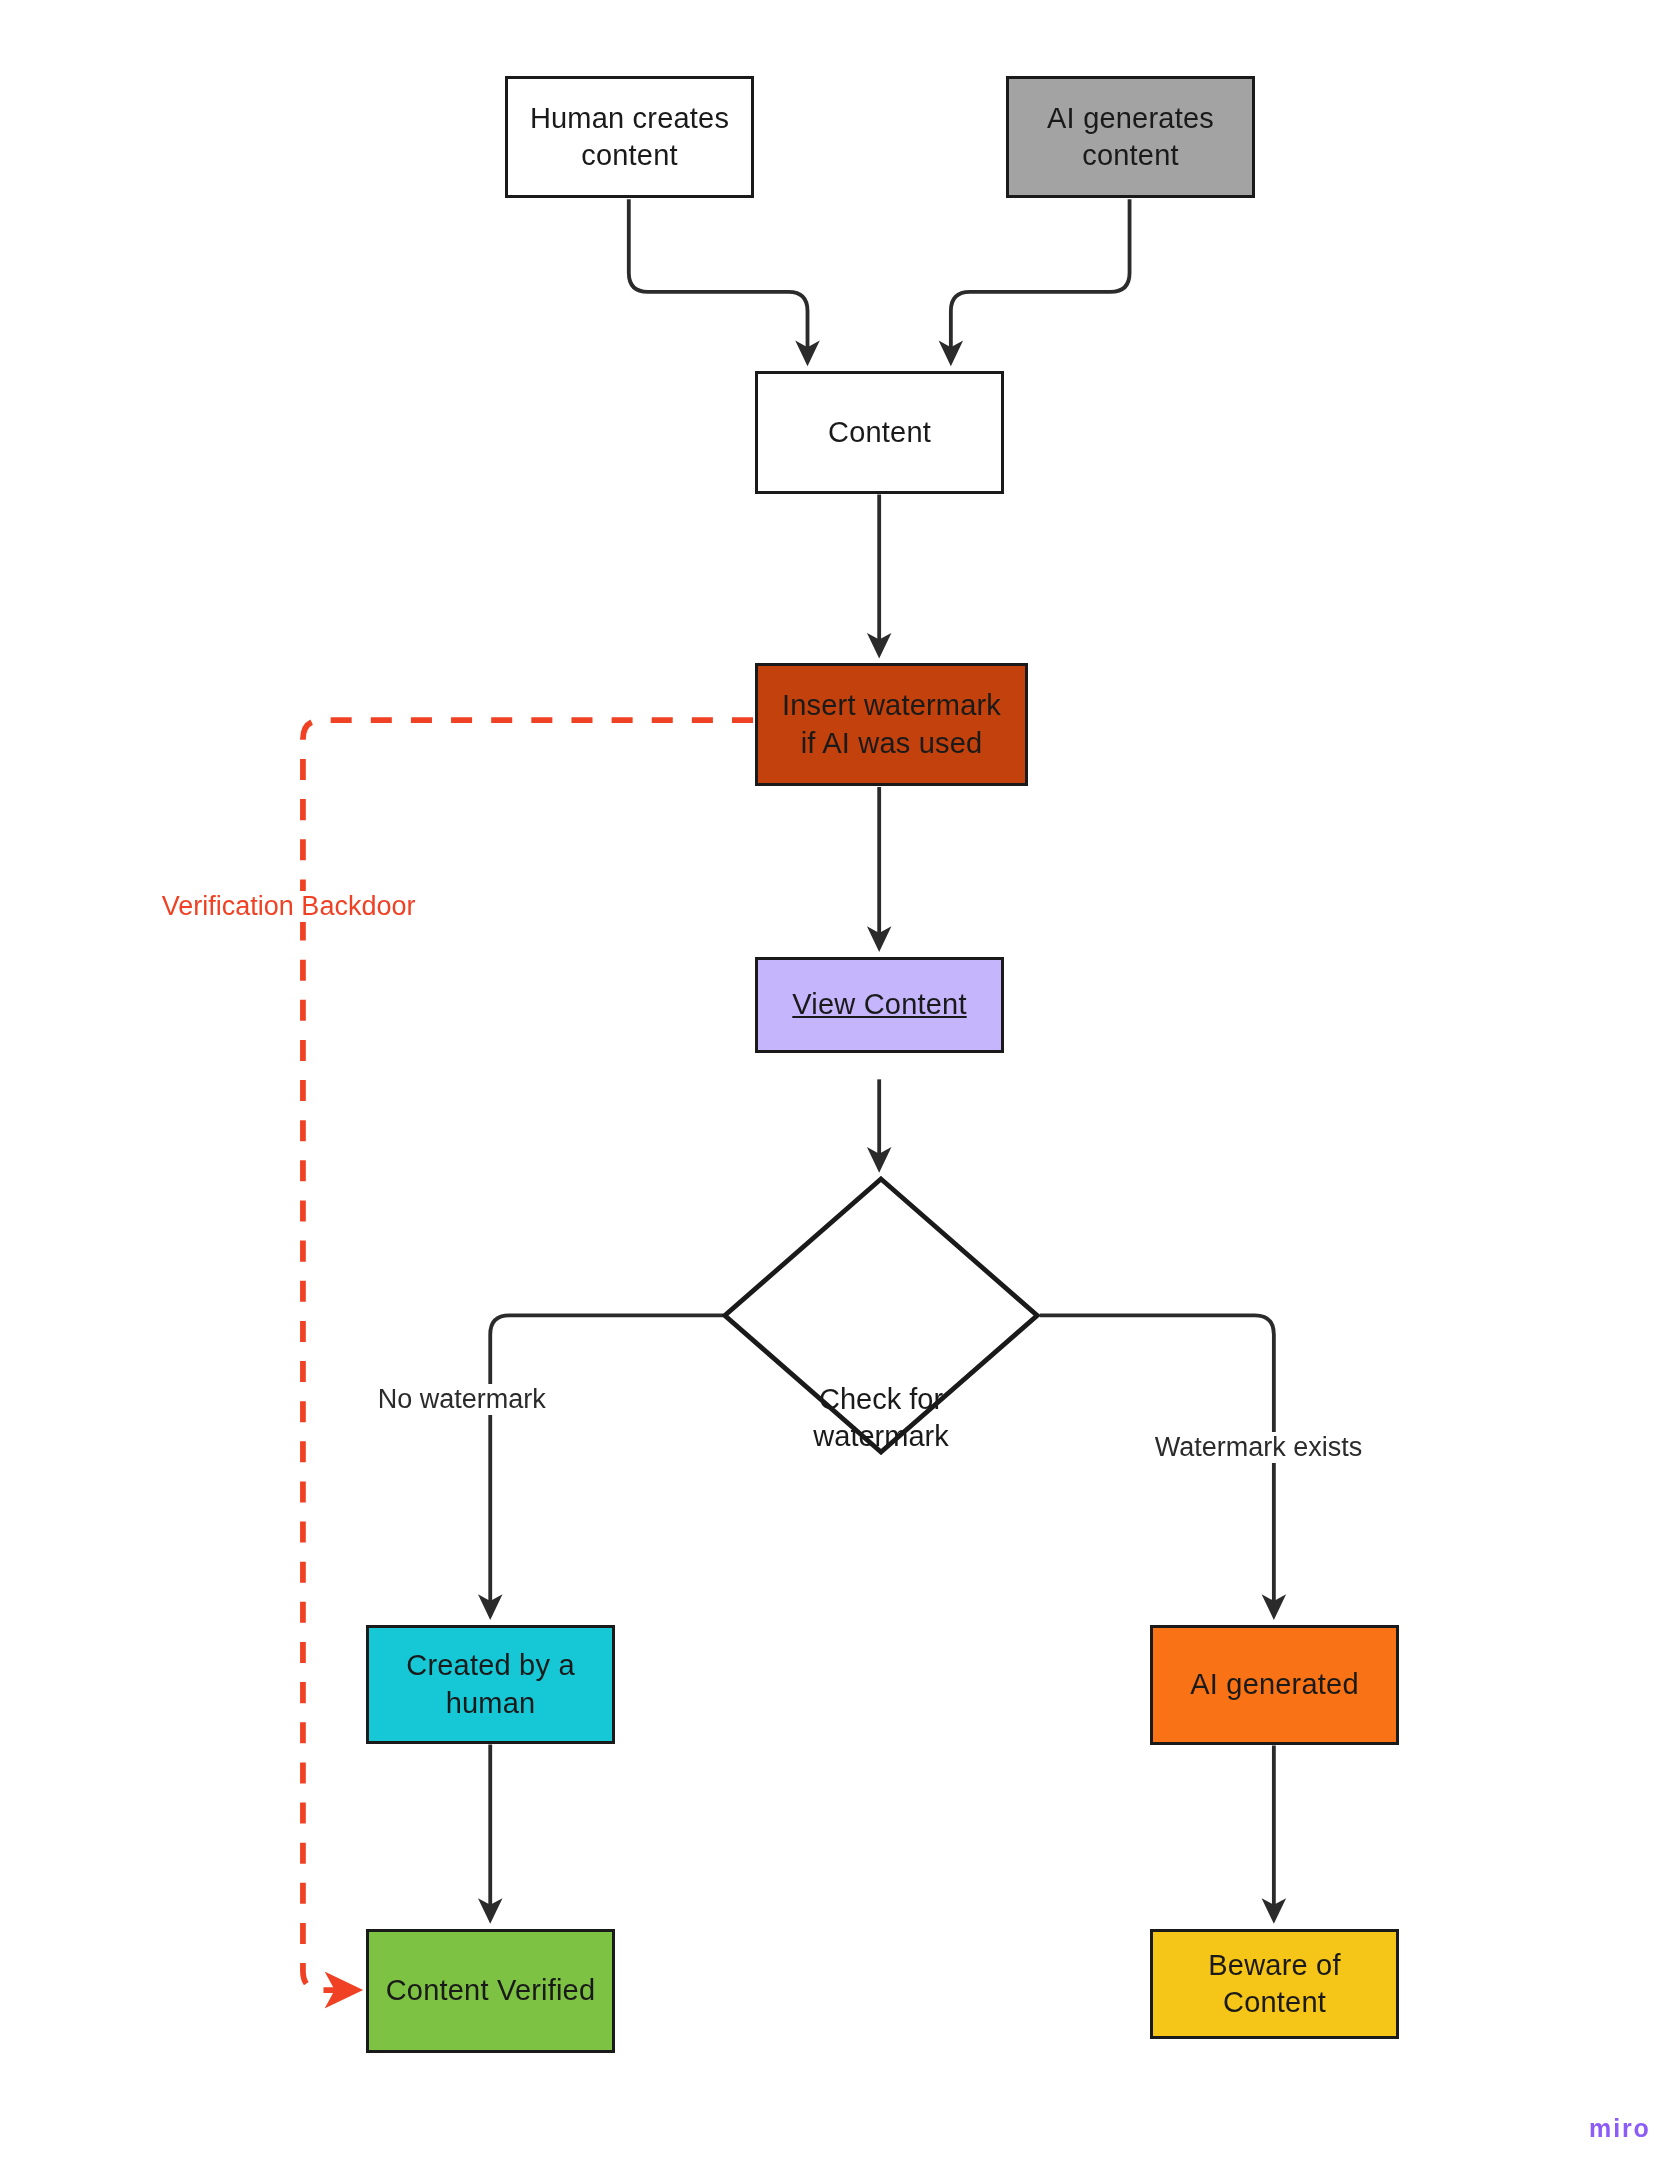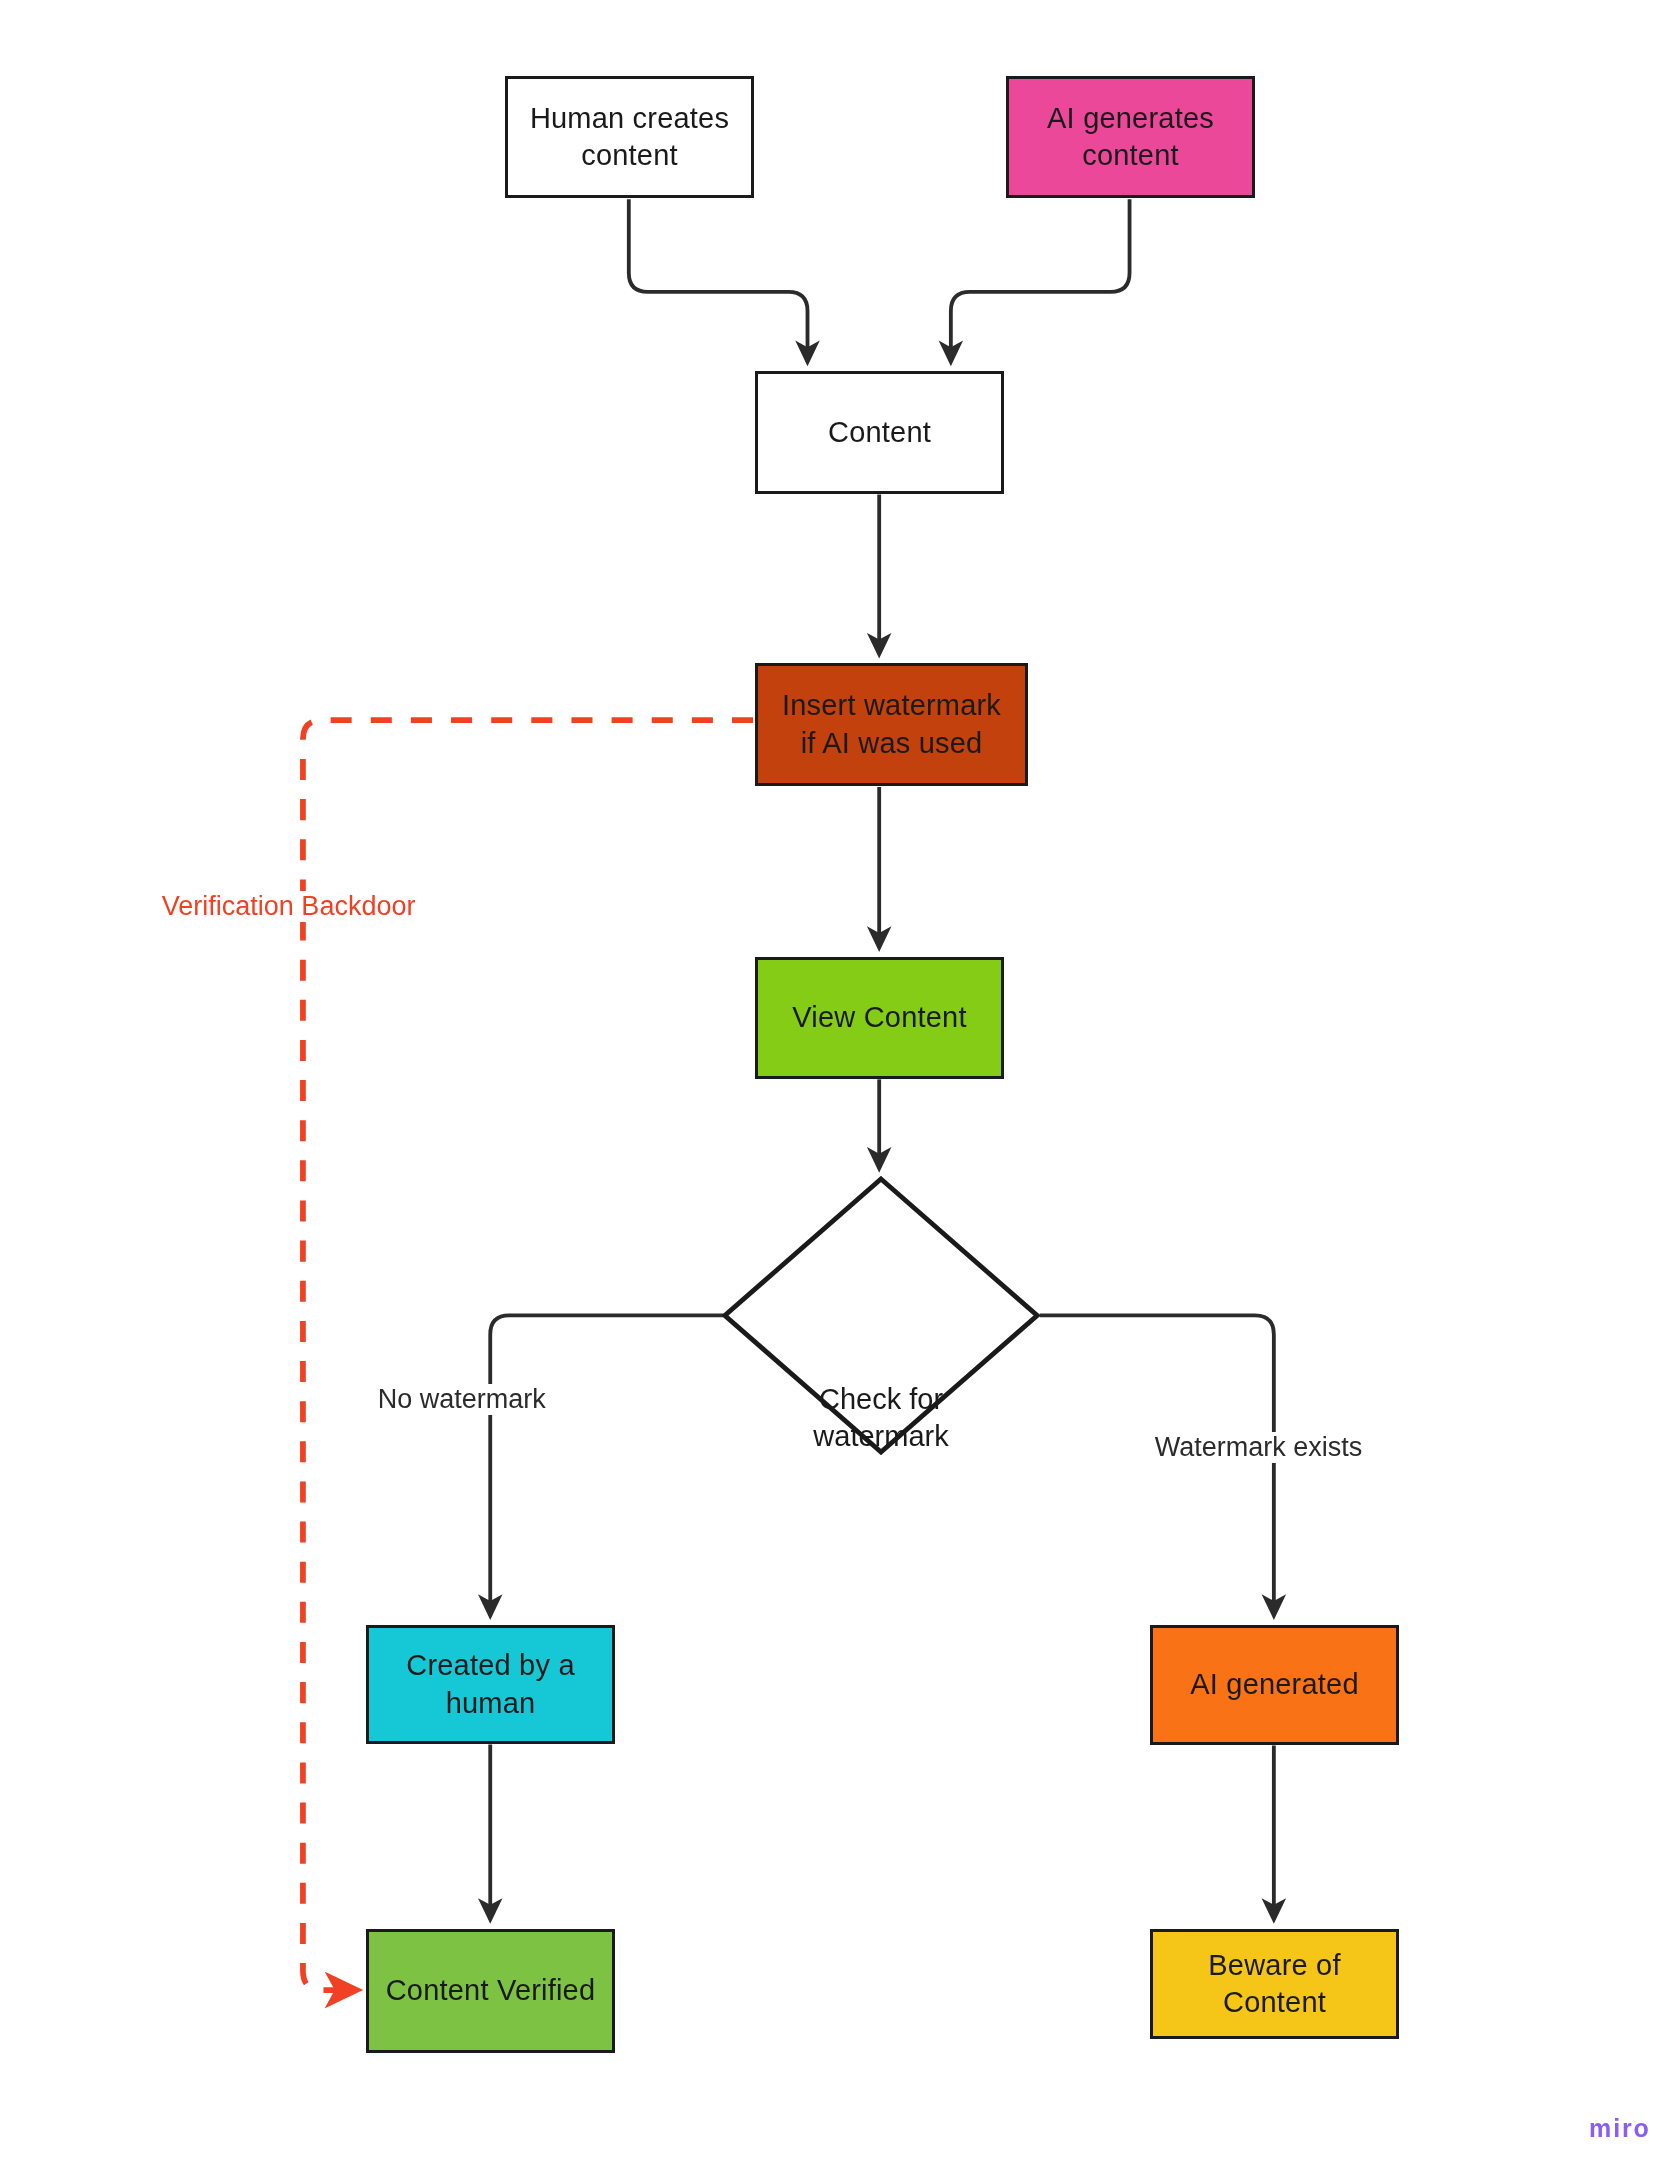--- a/index.html
+++ b/index.html
@@ -109,29 +109,29 @@
     <path d="M 513 1825 L 513 2008" fill="none" stroke="#2b2b2b" stroke-width="4" marker-end="url(#arrow-dark)"></path>
 
     <path d="M 1333 1826 L 1333 2008" fill="none" stroke="#2b2b2b" stroke-width="4" marker-end="url(#arrow-dark)"></path>
 
     <path d="M 788 753 L 337 753 Q 317 753 317 773 L 317 2062 Q 317 2082 337 2082 L 373 2082" fill="none" stroke="#f04124" stroke-width="6" stroke-dasharray="22 20" stroke-linecap="butt" marker-end="url(#arrow-red)"></path>
   </svg>
 
   <div class="node" style="left:505px; top:76px; width:249px; height:122px; background:#ffffff;">Human creates
 content</div>
 
-  <div class="node" style="left:1006px; top:76px; width:249px; height:122px; background:#ec4899;">AI generates
+  <div class="node" style="left:1006px; top:76px; width:249px; height:122px; background:#a3a3a3;">AI generates
 content</div>
 
   <div class="node" style="left:755px; top:371px; width:249px; height:123px; background:#ffffff;">Content</div>
 
   <div class="node" style="left:755px; top:663px; width:273px; height:123px; background:#c2410c;">Insert watermark
 if AI was used</div>
 
-  <div class="node" style="left:755px; top:957px; width:249px; height:122px; background:#84cc16;">View Content</div>
+  <div class="node" style="left:755px; top:957px; width:249px; height:96px; background:#c4b5fd;text-decoration:underline;">View Content</div>
 
   <div class="diamond-wrap" style="left:722px; top:1176px; width:318px; height:279px;">
     <svg width="318" height="279" viewBox="0 0 333 292" style="position:absolute; left:0; top:0;">
       <polygon points="166.5,3 330,146 166.5,289 3,146" fill="#ffffff" stroke="#1a1a1a" stroke-width="5"></polygon>
     </svg>
     <div class="diamond-text">Check for
 watermark</div>
   </div>
 
   <div class="node" style="left:366px; top:1625px; width:249px; height:119px; background:#16c8d6;">Created by a

